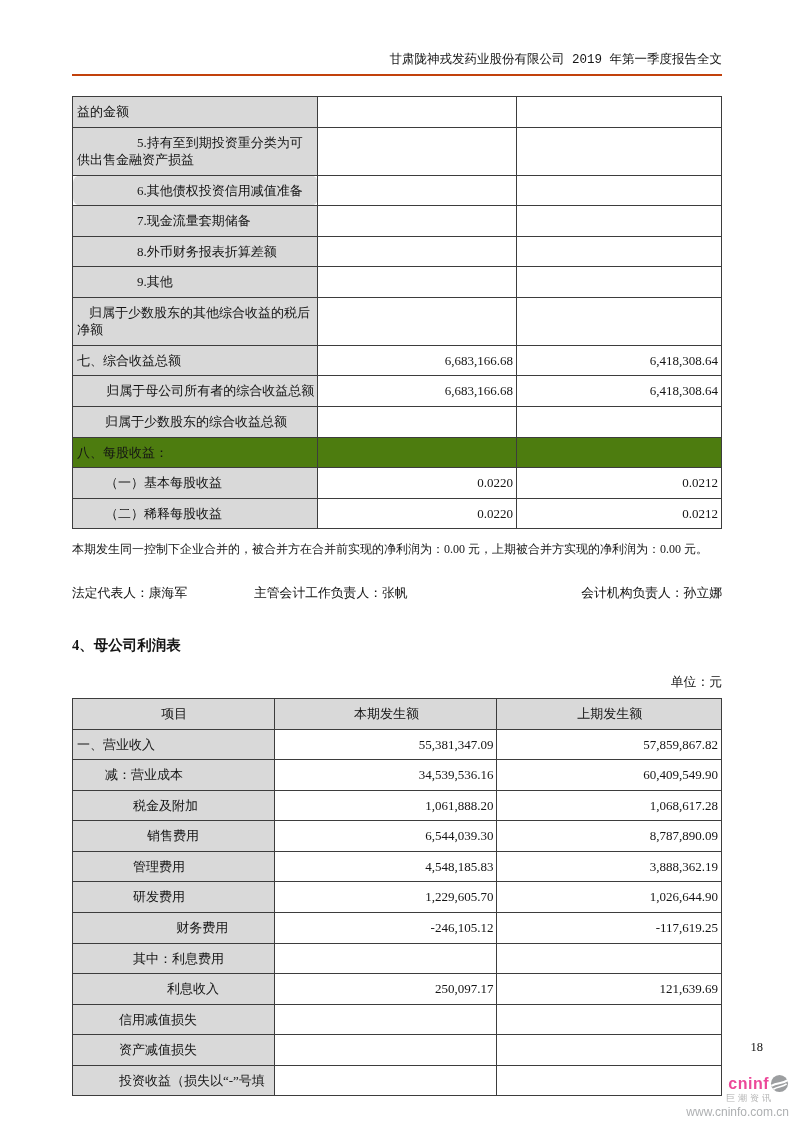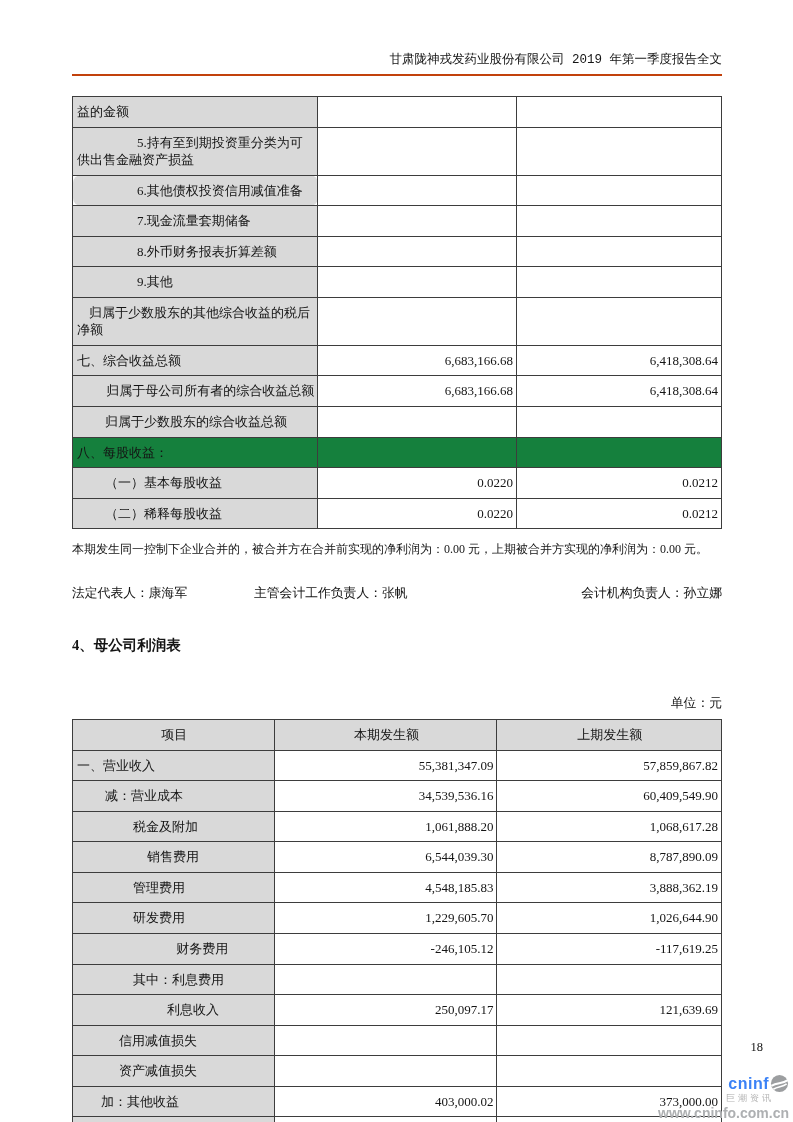--- a/index.html
+++ b/index.html
@@ -34,21 +34,21 @@
   }
   table.fin-table td, table.fin-table th{
     border:1px solid #3d3d3d;
     padding:6px 3px 6px 4px;
     line-height:1.35;
     vertical-align:middle;
     word-break:break-all;
   }
   td.label-cell{background:#d9d9d9;text-align:left;}
   td.num-cell{background:#ffffff;text-align:right;padding-right:3px;}
-  td.shaded{background:#15803d;}
+  td.shaded{background:#4d7c0f;}
   table.t2{margin-top:7px;}
   table.t2 th{
     background:#d9d9d9;
     font-weight:normal;
     text-align:center;
   }
 
   .note{
     margin:11px 0 0 0;
     font-size:12px;
@@ -63,21 +63,21 @@
   .signatures .sig-left{flex:0 0 28%;}
   .signatures .sig-mid{flex:1 1 auto;text-align:left;}
   .signatures .sig-right{flex:0 0 auto;margin-left:auto;text-align:right;}
 
   .heading{
     margin:34px 0 0 0;
     font-size:14.5px;
     font-weight:bold;
   }
   .unit{
-    margin-top:40px;
+    margin-top:19px;
     text-align:right;
     font-size:12.8px;
   }
 
   
   .page-number{
     position:absolute;
     top:1040px;
     right:30px;
     font-size:12.5px;
@@ -89,35 +89,34 @@
     text-align:right;
     font-family:"Liberation Sans","DejaVu Sans",sans-serif;
     color:#a0a2a4;
     line-height:1.1;
   }
   .logo-row{display:flex;align-items:center;justify-content:flex-end;gap:1px;}
   .logo-brand{
     font-size:16px;
     font-weight:bold;
     letter-spacing:0.5px;
-    color:#3b82f6;
+    color:#ec4899;
   }
   .logo-swirl svg{display:block;}
   .logo-cn{
     font-size:9px;
     letter-spacing:3px;
     color:#b3b3b3;
     padding-right:15px;
     margin-top:1px;
   }
   .logo-url{
-    font-size:14px;
+    font-size:12px;
     color:#aeb0b2;
     margin-top:2px;
-    font-weight:bold;
   }
 </style>
 </head>
 <body>
 
 <div class="page">
   <div class="content">
 
     <div class="doc-header">
       <span>甘肃陇神戎发药业股份有限公司 2019 年第一季度报告全文</span>
@@ -271,25 +270,20 @@
           </tr>
           <tr>
             <td class="label-cell" style="text-indent: 42px;">信用减值损失</td>
             <td class="num-cell"></td>
             <td class="num-cell"></td>
           </tr>
           <tr>
             <td class="label-cell" style="text-indent: 42px;">资产减值损失</td>
             <td class="num-cell"></td>
             <td class="num-cell"></td>
-          </tr>
-          <tr>
-            <td class="label-cell" style="text-indent: 24px;">加：其他收益</td>
-            <td class="num-cell">403,000.02</td>
-            <td class="num-cell">373,000.00</td>
           </tr>
           <tr>
             <td class="label-cell" style="text-indent: 42px;">投资收益（损失以“-”号填</td>
             <td class="num-cell"></td>
             <td class="num-cell"></td>
           </tr>
         </tbody>
     </table>
 
   </div>

